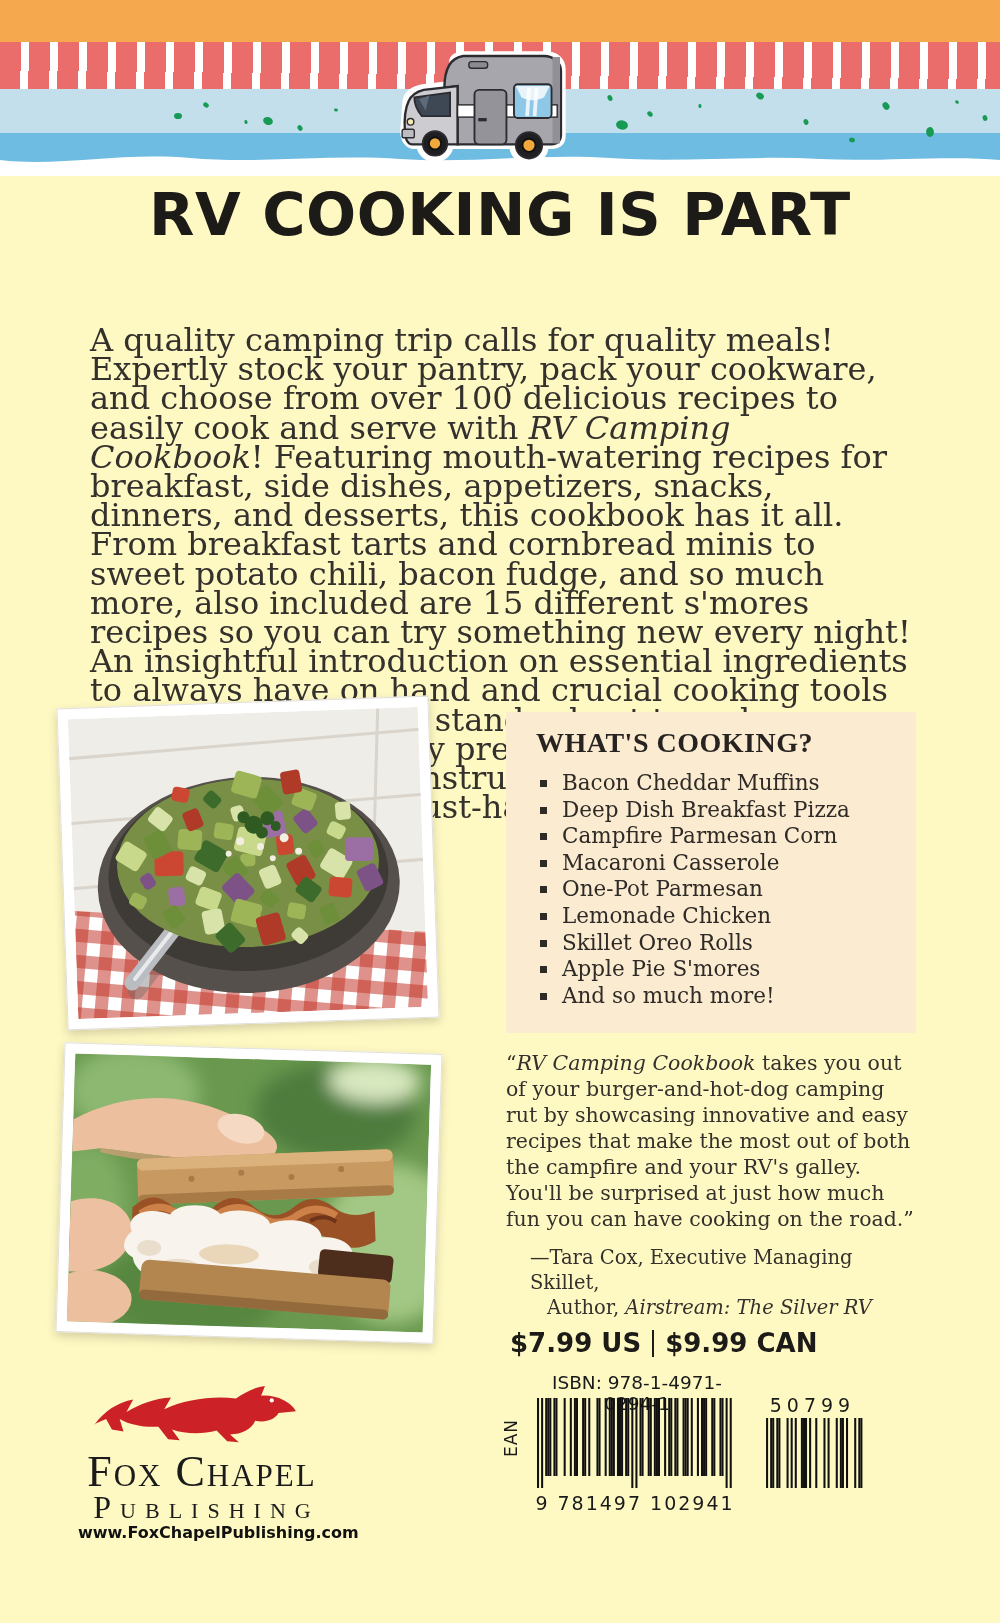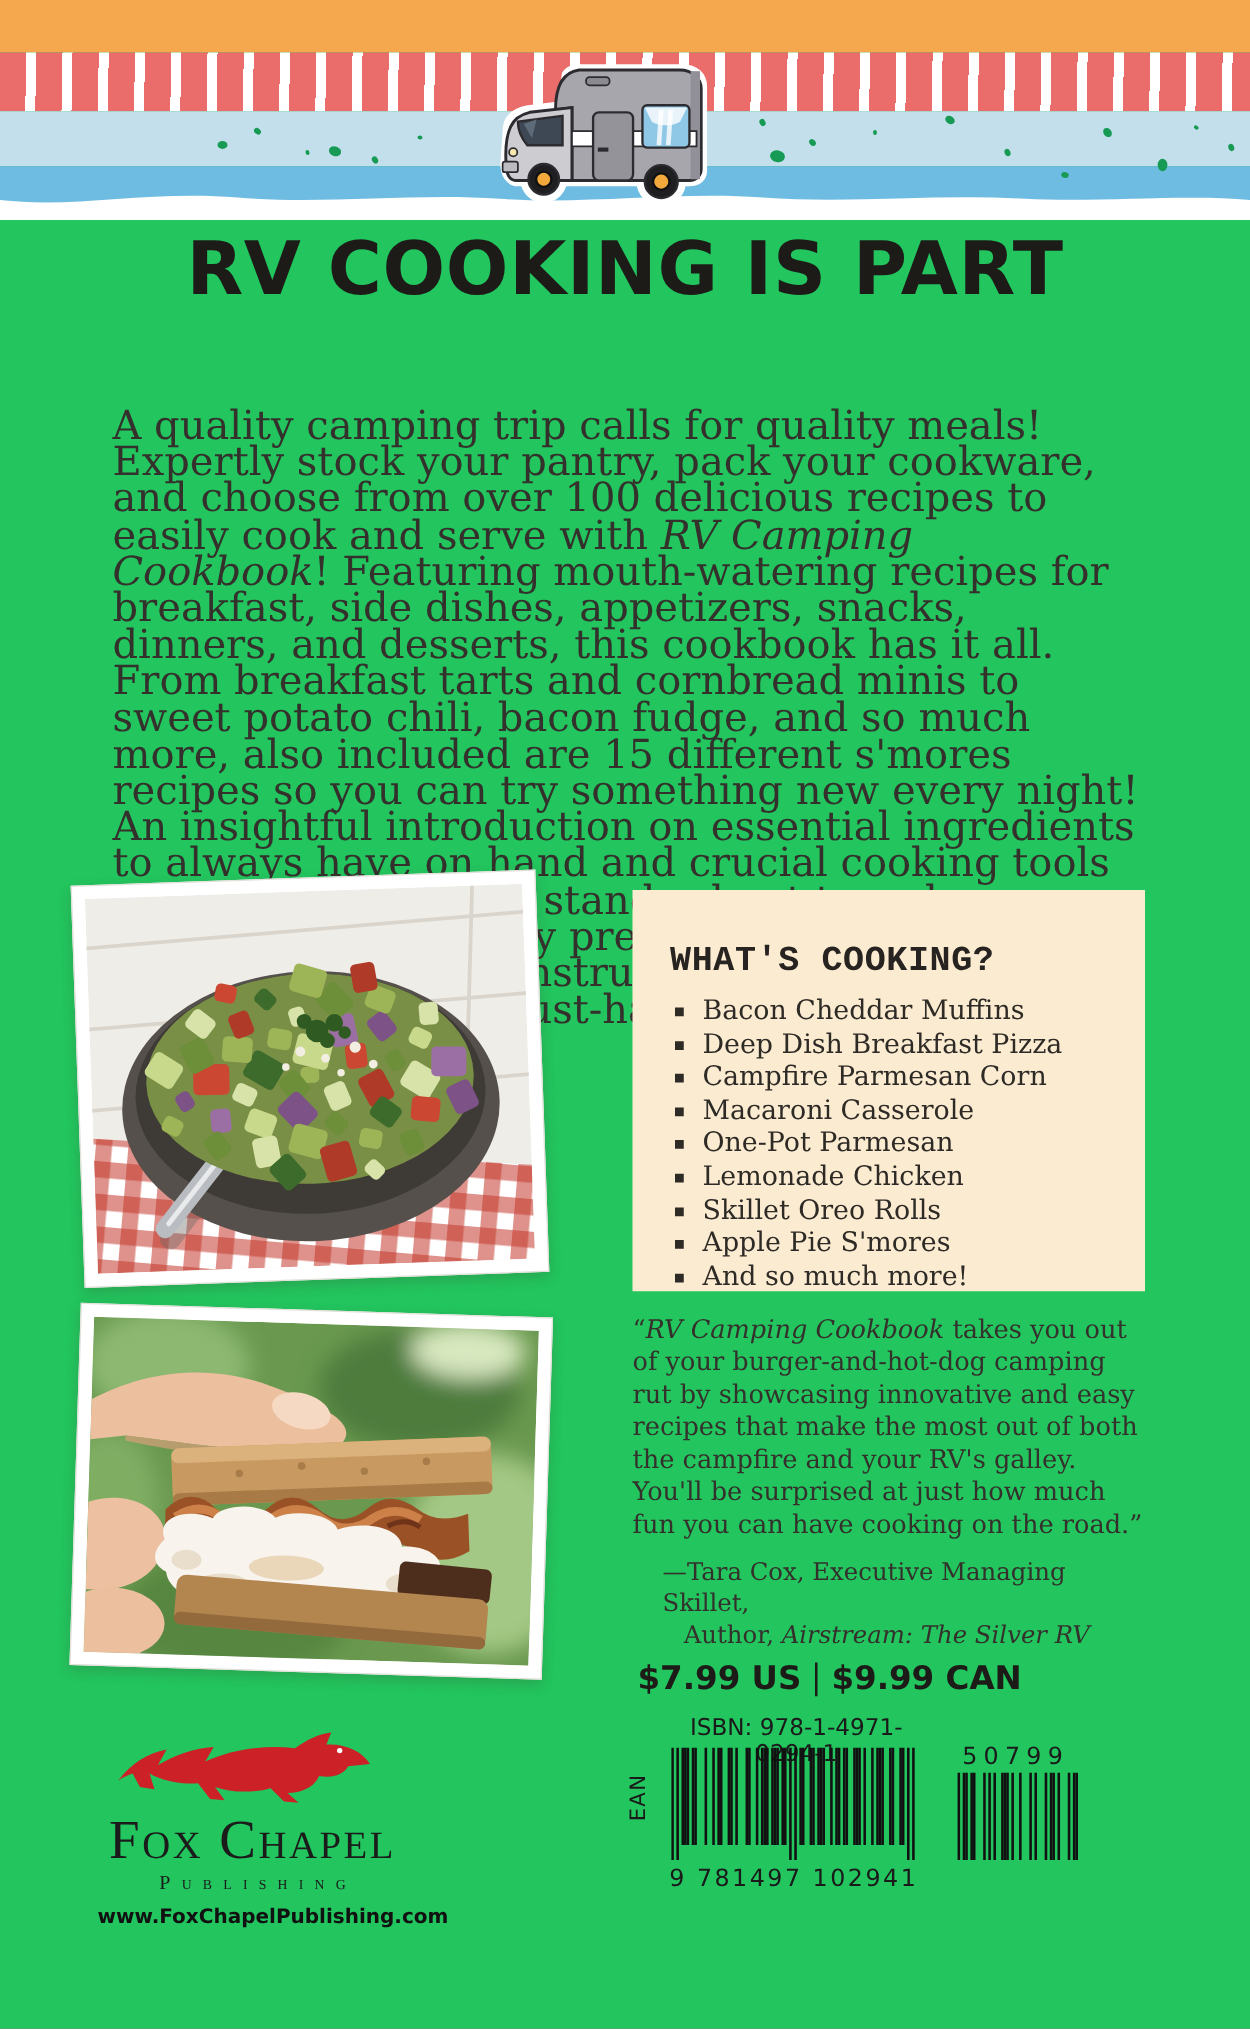--- a/index.html
+++ b/index.html
@@ -1,19 +1,19 @@
 <!DOCTYPE html>
 <html><head>
 <meta charset="utf-8">
 <style>
   * { margin:0; padding:0; box-sizing:border-box; }
   html,body { background:#888; }
   .page {
     position:relative; width:1000px; height:1623px; margin:0 auto;
-    background:#22c55e; overflow:hidden;
+    background:#fef9c3; overflow:hidden;
     font-family:"DejaVu Serif", serif; color:#34312d;
   }
 
   
   .banner { position:absolute; left:0; top:0; width:1000px; height:175px; }
   .band-orange   { height:42px; background:#F6A84F; }
   .band-stripes  { height:47px; background:repeating-linear-gradient(91deg,#EA6C6B 0 21px,#ffffff 21px 29px); }
   .band-lightblue{ height:44px; background:#C3DFEB; }
   .band-blue     { height:34px; background:#6FBCE2; }
   .banner-dots   { position:absolute; left:0; top:88px; width:1000px; height:62px; }
@@ -42,22 +42,22 @@
   .photo svg { display:block; }
   .photo1 { left:62px;  top:702px;  transform:rotate(-2deg); }
   .photo2 { left:60px;  top:1048px; transform:rotate(1.8deg); }
 
   
   .cooking-box {
     position:absolute; left:506px; top:712px; width:410px; height:321px;
     background:#FBEBD1;
   }
   .cooking-box h2 {
-    font-family:Liberation Mono, monospace; font-weight:bold; font-size:28px;
-    letter-spacing:0.5px; color:#272320; margin:42px 0 11px 30px;
+    font-family:Liberation Serif, serif; font-weight:bold; font-size:28px;
+    letter-spacing:0.5px; color:#272320; margin:15px 0 11px 30px;
   }
   .cooking-box ul { list-style:none; margin-left:30px; }
   .cooking-box li {
     position:relative; padding-left:26px;
     font-size:21.5px; line-height:26.6px; color:#2e2a26;
   }
   .cooking-box li::before {
     content:""; position:absolute; left:4px; top:10px;
     width:7px; height:7px; background:#2e2a26;
   }
@@ -94,21 +94,21 @@
 
   
   .publisher { position:absolute; left:78px; top:1384px; width:248px; text-align:center; }
   .fox { width:230px; height:62px; }
   .pub-name {
     font-family:"Liberation Serif", serif; font-variant:small-caps;
     font-size:44px; line-height:44px; letter-spacing:2px; color:#1b1b1b;
   }
   .pub-sub {
     font-family:"Liberation Serif", serif; font-variant:small-caps;
-    font-size:16px; line-height:26px; letter-spacing:9px; text-indent:9px; color:#1b1b1b;
+    font-size:32px; line-height:26px; letter-spacing:9px; text-indent:9px; color:#1b1b1b;
   }
   .pub-url {
     margin-top:3px; font-family:"DejaVu Sans", sans-serif; font-weight:bold;
     font-size:16px; color:#111;
   }
 </style>
 </head>
 <body>
 
 <div class="page">

